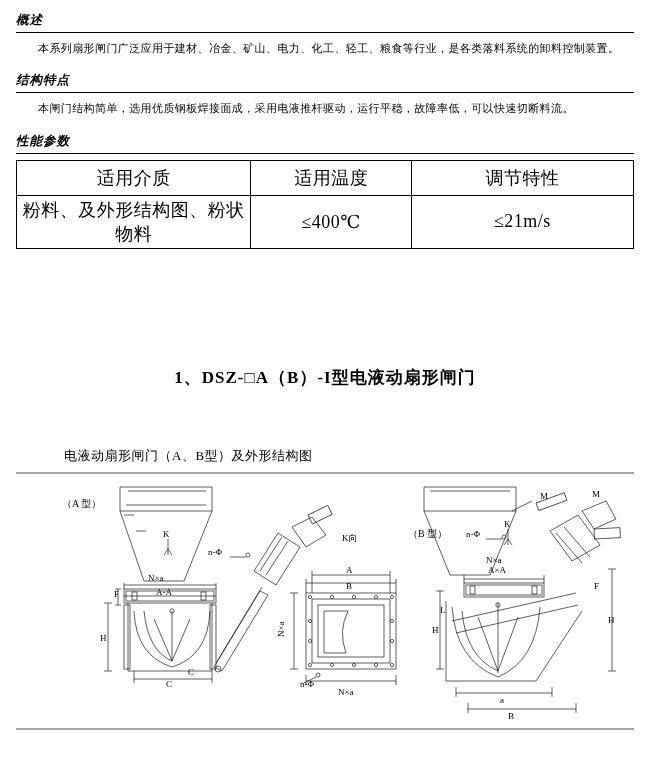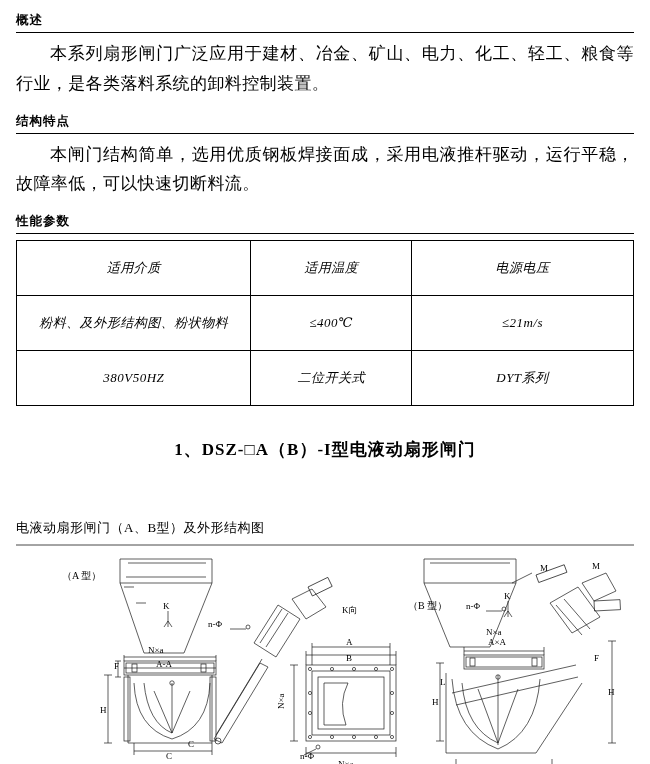--- a/index.html
+++ b/index.html
@@ -30,61 +30,62 @@
     display: inline-block;
     border-bottom: 1px solid #000;
     padding-bottom: 2px;
     padding-right: 6px;
     letter-spacing: 1px;
   }
   .head-wrap {
     border-bottom: 1px solid #000;
     width: 100%;
     margin-bottom: 6px;
+    font-style: italic;
   }
   .head-wrap .section-head {
     border-bottom: none;
     padding-bottom: 1px;
   }
   .para {
-    font-size: 17px;
+    font-size: 11px;
     line-height: 1.75;
     text-align: justify;
     margin: 2px 0 10px 0;
     text-indent: 2em;
     letter-spacing: 0.4px;
   }
   table.spec {
     border-collapse: collapse;
     width: 100%;
     margin-top: 6px;
     margin-bottom: 4px;
   }
   table.spec td {
     border: 1px solid #000;
     text-align: center;
-    font-size: 13px;
+    font-size: 18px;
     height: 30px;
-    padding: 12px 4px;
+    padding: 2px 4px;
     letter-spacing: 0.5px;
-    font-style: italic;
   }
   .title-main {
     text-align: center;
     font-size: 17px;
     font-weight: bold;
-    margin-top: 32px;
+    margin-top: 117px;
     margin-bottom: 10px;
     letter-spacing: 1px;
   }
   .fig-caption {
     font-size: 13px;
     margin-top: 58px;
     margin-bottom: 6px;
     letter-spacing: 0.5px;
+    margin-left: 48px;
   }
   .figure {
     position: relative;
     width: 618px;
     height: 260px;
     margin-top: 4px;
   }
   .figure svg { display: block; }
   .lbl {
     font-family: "Liberation Serif", serif;
@@ -107,31 +108,26 @@
 
   <div class="head-wrap">
     <div class="section-head">性能参数</div>
   </div>
 
   <table class="spec">
     <tbody>
         <tr>
       <td style="width:38%">适用介质</td>
       <td style="width:26%">适用温度</td>
-      <td style="width:36%">电源电压</td>
+      <td style="width:36%">调节特性</td>
     </tr>
     <tr>
       <td>粉料、及外形结构图、粉状物料</td>
       <td>≤400℃</td>
       <td>≤21m/s</td>
-    </tr>
-    <tr>
-      <td>380V50HZ</td>
-      <td>二位开关式</td>
-      <td>DYT系列</td>
     </tr>
   </tbody>
     </table>
 
   <div class="title-main">1、DSZ-□A（B）-I型电液动扇形闸门</div>
 
   <div class="fig-caption">电液动扇形闸门（A、B型）及外形结构图</div>
 
   <div class="figure">
     <svg width="618" height="262" viewBox="0 0 618 262" xmlns="http://www.w3.org/2000/svg" stroke="#1a1a1a" fill="none" stroke-width="0.7">

